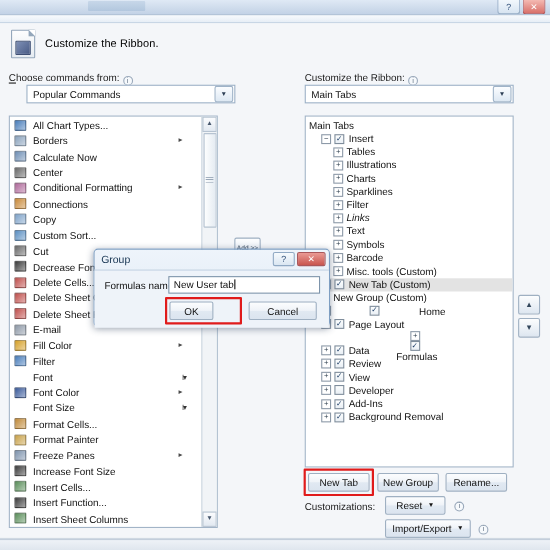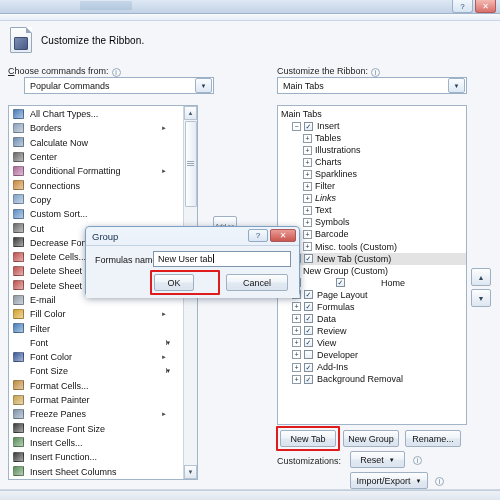--- a/index.html
+++ b/index.html
@@ -456,21 +456,21 @@
         <div class="titem" style="padding-left: 14px; gap: 32px;">
           <span class="exp">+</span>
           <span class="chk">✓</span>
           <span>Home</span>
         </div>
         <div class="titem" style="padding-left: 14px;">
           <span class="exp">+</span>
           <span class="chk">✓</span>
           <span>Page Layout</span>
         </div>
-        <div class="titem" style="padding-left: 14px;">
+        <div class="titem" style="padding-left: 14px; flex-direction: column;">
           <span class="exp">+</span>
           <span class="chk">✓</span>
           <span>Formulas</span>
         </div>
         <div class="titem" style="padding-left: 14px;">
           <span class="exp">+</span>
           <span class="chk">✓</span>
           <span>Data</span>
         </div>
         <div class="titem" style="padding-left: 14px;">

